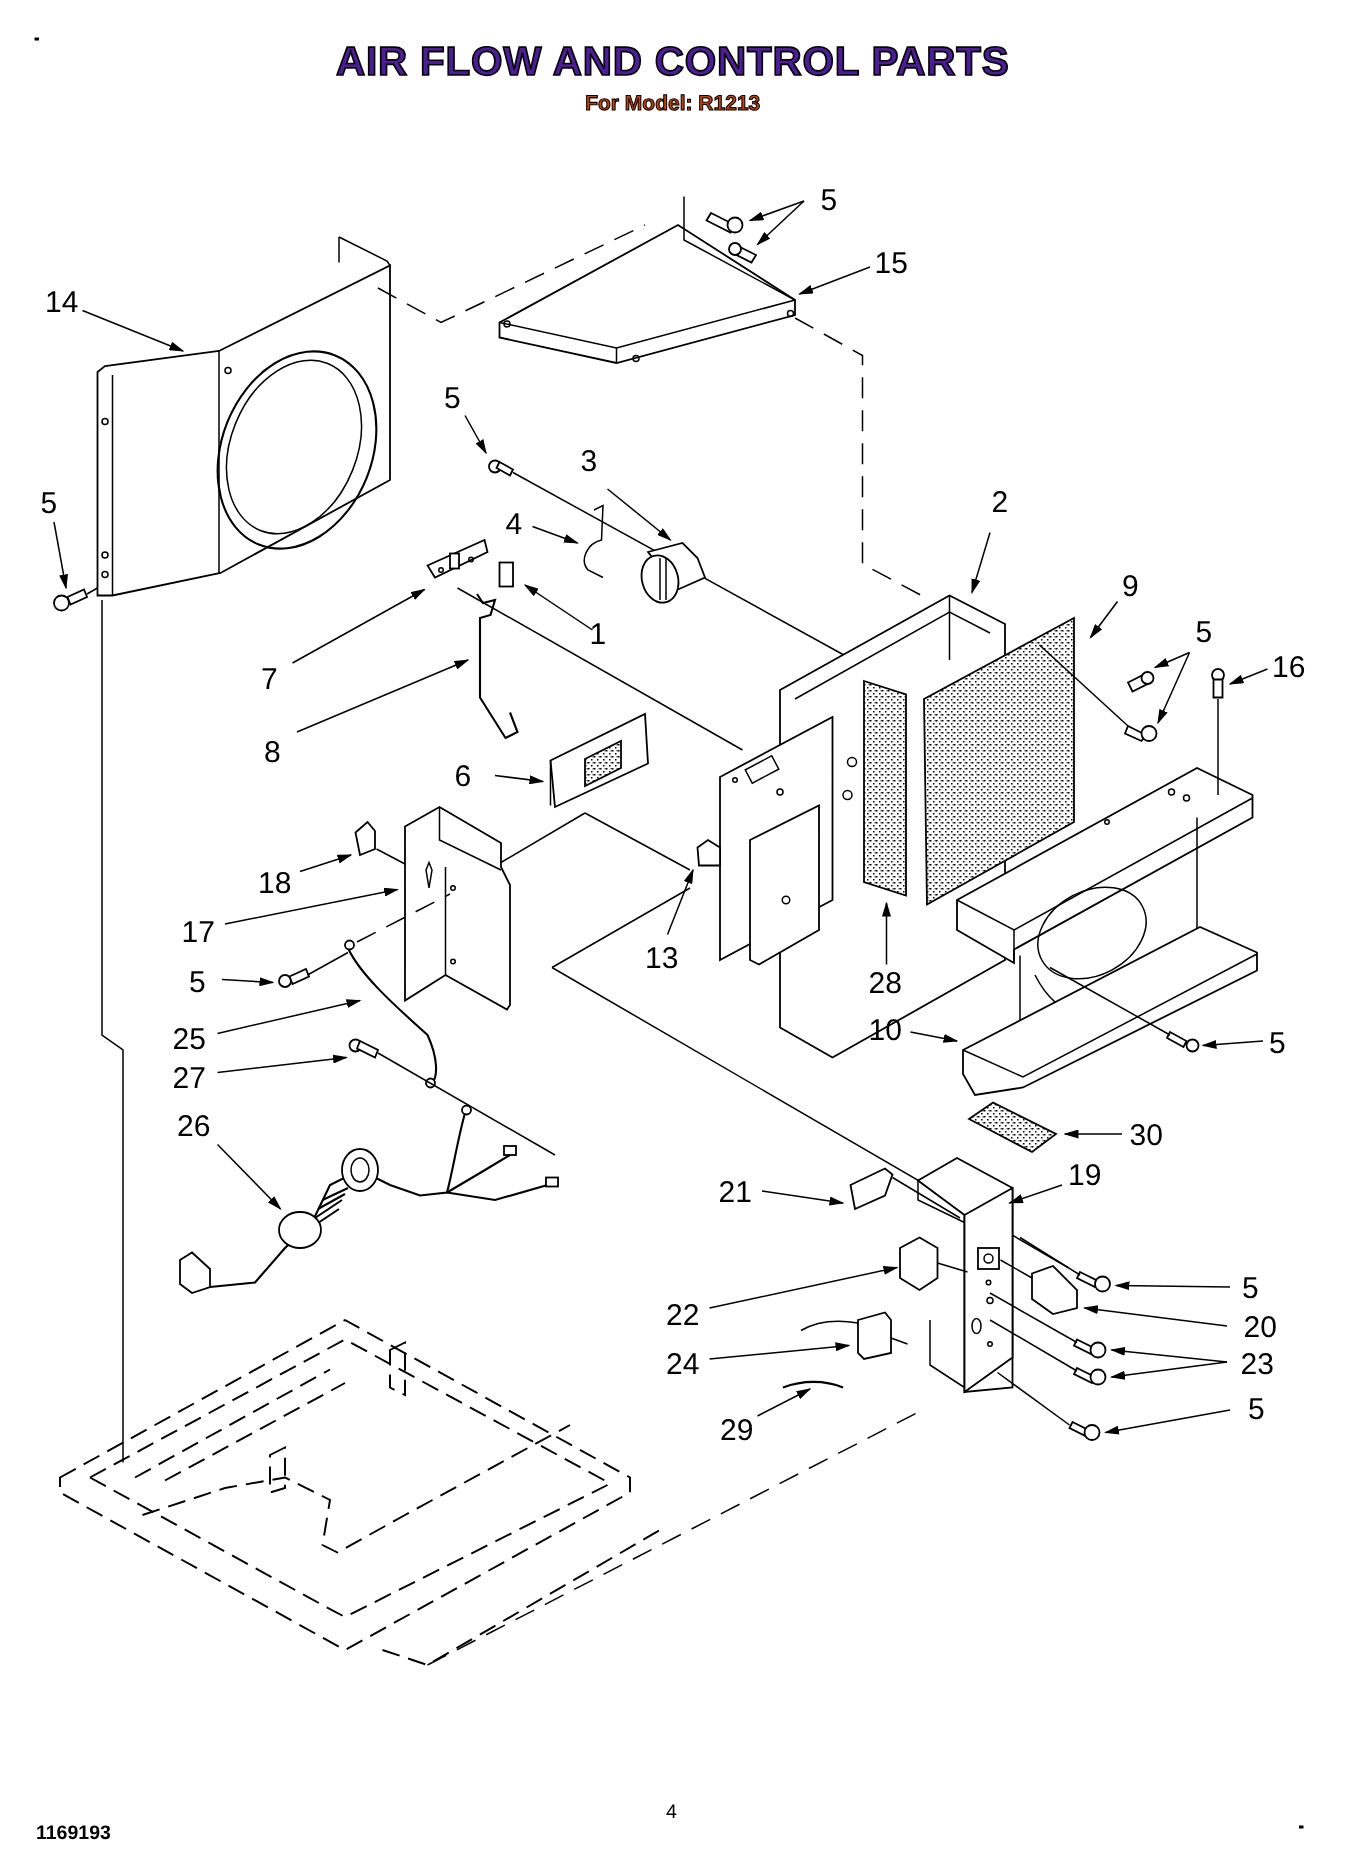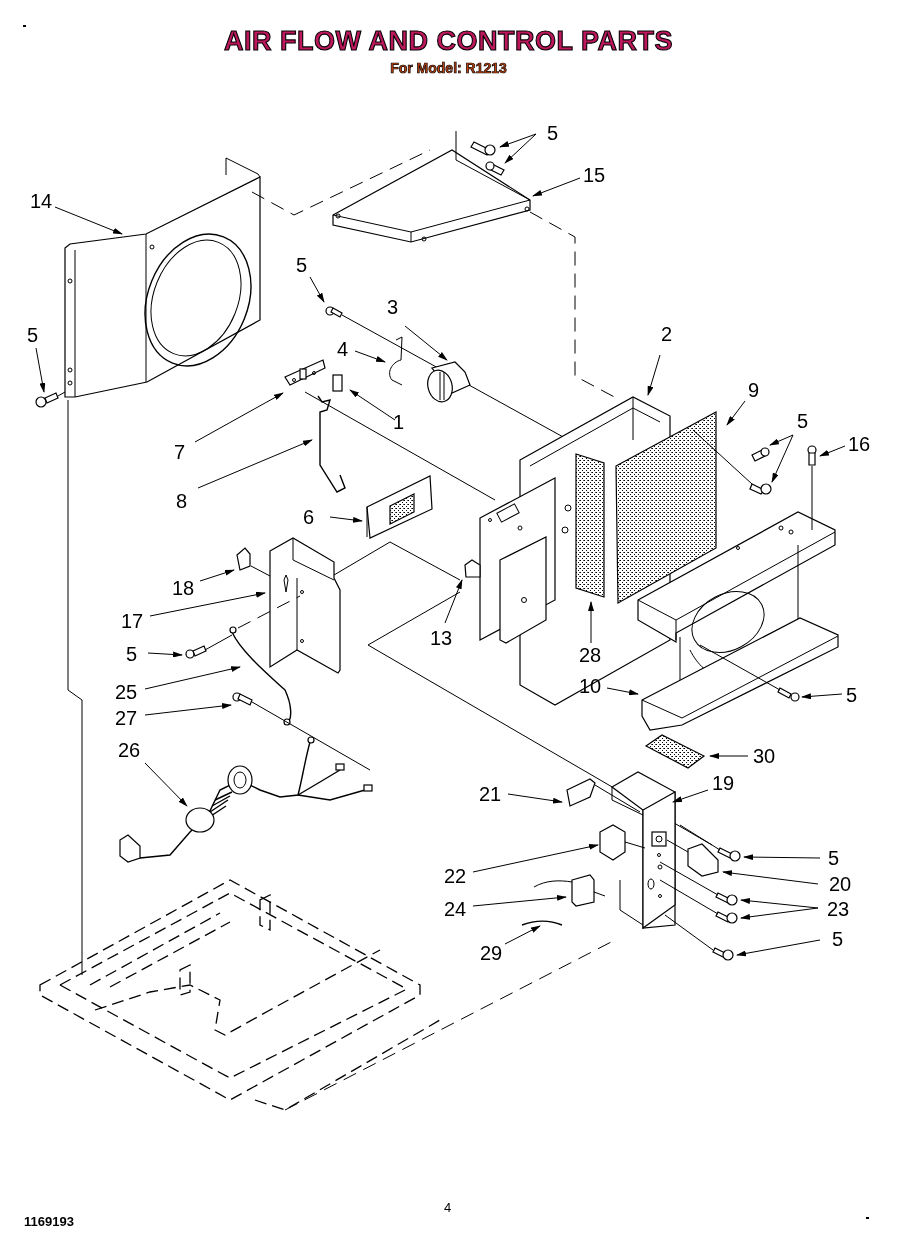--- a/index.html
+++ b/index.html
@@ -1,20 +1,20 @@
 <!DOCTYPE html>
 <html><head>
 <meta charset="utf-8">
 <style>
   html, body { margin: 0; padding: 0; background: #ffffff; }
   body { width: 897px; height: 1239px; position: relative; overflow: hidden; font-family: "Liberation Sans", sans-serif; color: #000; }
   .title {
     position: absolute; left: 0; width: 897px; top: 26px; text-align: center;
     font-family: "Liberation Sans", sans-serif; font-weight: bold; font-size: 27px; letter-spacing: 0.5px;
-    color: #be185d; -webkit-text-stroke: 1.1px #000;
+    color: #4c1d95; -webkit-text-stroke: 1.1px #000;
   }
   .subtitle {
     position: absolute; left: 0; width: 897px; top: 60px; text-align: center;
     font-family: "Liberation Sans", sans-serif; font-weight: bold; font-size: 14px;
     color: #c2410c; -webkit-text-stroke: 0.7px #000;
   }
   .footer-code { position: absolute; left: 24px; top: 1202px; font-size: 13px; font-weight: bold; font-family: "Liberation Sans", sans-serif; margin-top: 12px; }
   .footer-page { position: absolute; left: 444px; top: 1200px; font-size: 13px; font-family: "Liberation Sans", sans-serif; }
   .dot { position: absolute; width: 3px; height: 2px; background: #000; }
   svg#diagram { position: absolute; left: 0; top: 0; }

